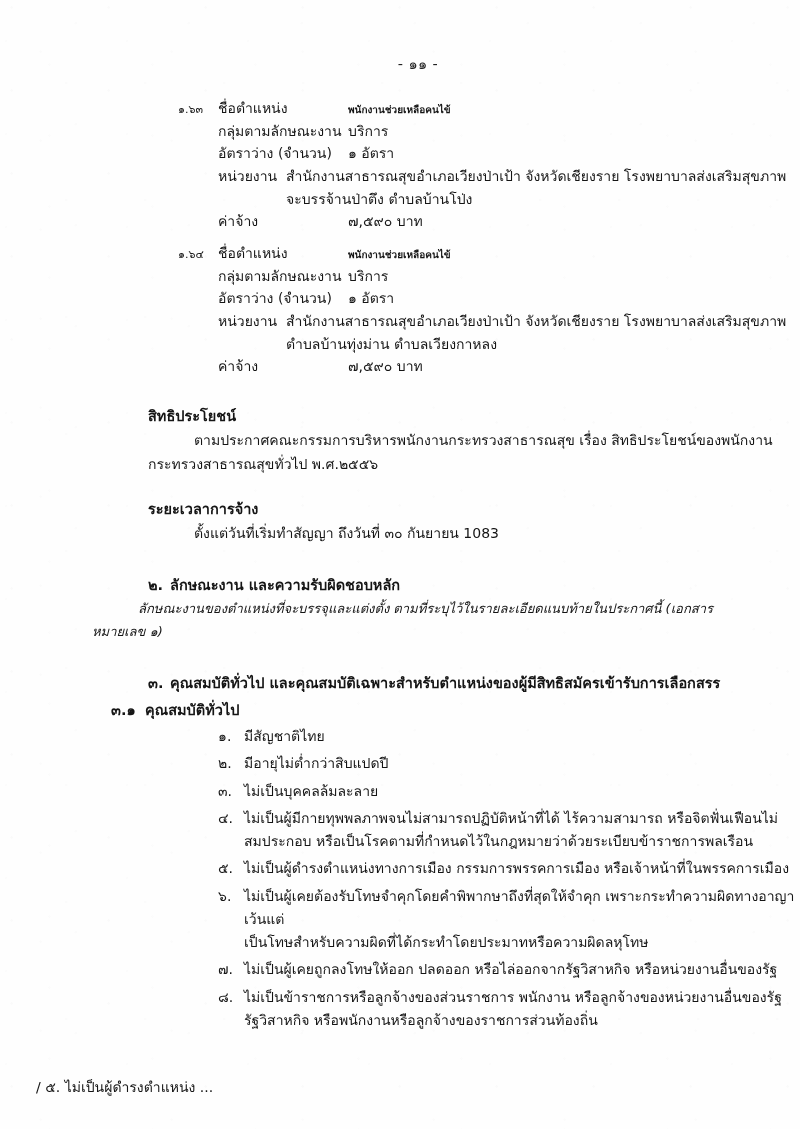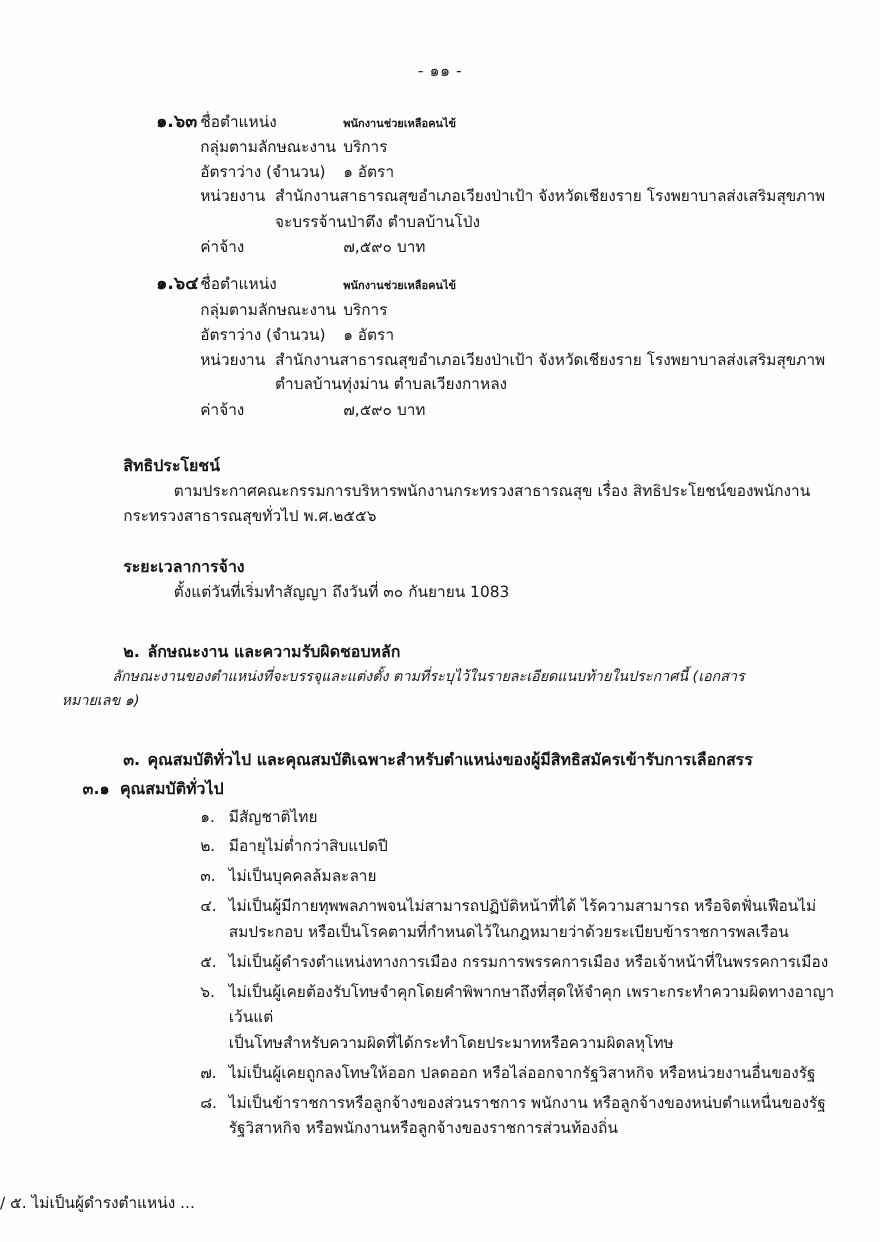--- a/index.html
+++ b/index.html
@@ -32,20 +32,21 @@
       radial-gradient(circle at 84% 71%, rgba(140,140,140,.06) 0 1px, transparent 1.4px),
       radial-gradient(circle at 48% 91%, rgba(150,150,150,.05) 0 1px, transparent 1.4px),
       radial-gradient(circle at 5% 44%, rgba(150,150,150,.05) 0 1px, transparent 1.4px);
     background-size: 97px 83px, 113px 101px, 131px 89px, 79px 117px, 103px 71px, 121px 93px;
   }
 
   .content {
     position: relative;
     z-index: 2;
     padding: 0;
+    margin-left: 36px;
   }
 
   
   .page-number {
     text-align: center;
     font-size: 14.5px;
     letter-spacing: .4px;
     padding-top: 52px;
     color: #222;
   }
@@ -60,22 +61,21 @@
   .entry.second { margin-top: 9px; }
 
   .entry-row {
     display: flex;
     align-items: baseline;
     white-space: nowrap;
   }
   .entry-num {
     width: 40px;
     flex: 0 0 40px;
-    font-size: 16px;
-    font-weight: bold;
+    font-size: 11px;
   }
   .entry-label {
     width: 130px;
     flex: 0 0 130px;
   }
   .entry-value { }
   .entry-value.bold {
     font-weight: bold;
     font-size: 10px;
   }
@@ -291,21 +291,21 @@
           <span class="cont">เป็นโทษสำหรับความผิดที่ได้กระทำโดยประมาทหรือความผิดลหุโทษ</span>
         </span>
       </div>
       <div class="qual-item">
         <span class="qual-num">๗.</span>
         <span class="qual-text">ไม่เป็นผู้เคยถูกลงโทษให้ออก ปลดออก หรือไล่ออกจากรัฐวิสาหกิจ หรือหน่วยงานอื่นของรัฐ</span>
       </div>
       <div class="qual-item">
         <span class="qual-num">๘.</span>
         <span class="qual-text">
-          <span>ไม่เป็นข้าราชการหรือลูกจ้างของส่วนราชการ พนักงาน หรือลูกจ้างของหน่บตำแหนื่นของรัฐ</span>
+          <span>ไม่เป็นข้าราชการหรือลูกจ้างของส่วนราชการ พนักงาน หรือลูกจ้างของหน่วยงานอื่นของรัฐ</span>
           <span class="cont">รัฐวิสาหกิจ หรือพนักงานหรือลูกจ้างของราชการส่วนท้องถิ่น</span>
         </span>
       </div>
     </div>
 
     <div class="footer-note">/ ๕. ไม่เป็นผู้ดำรงตำแหน่ง ...</div>
 
   </div>
 </div>
 

